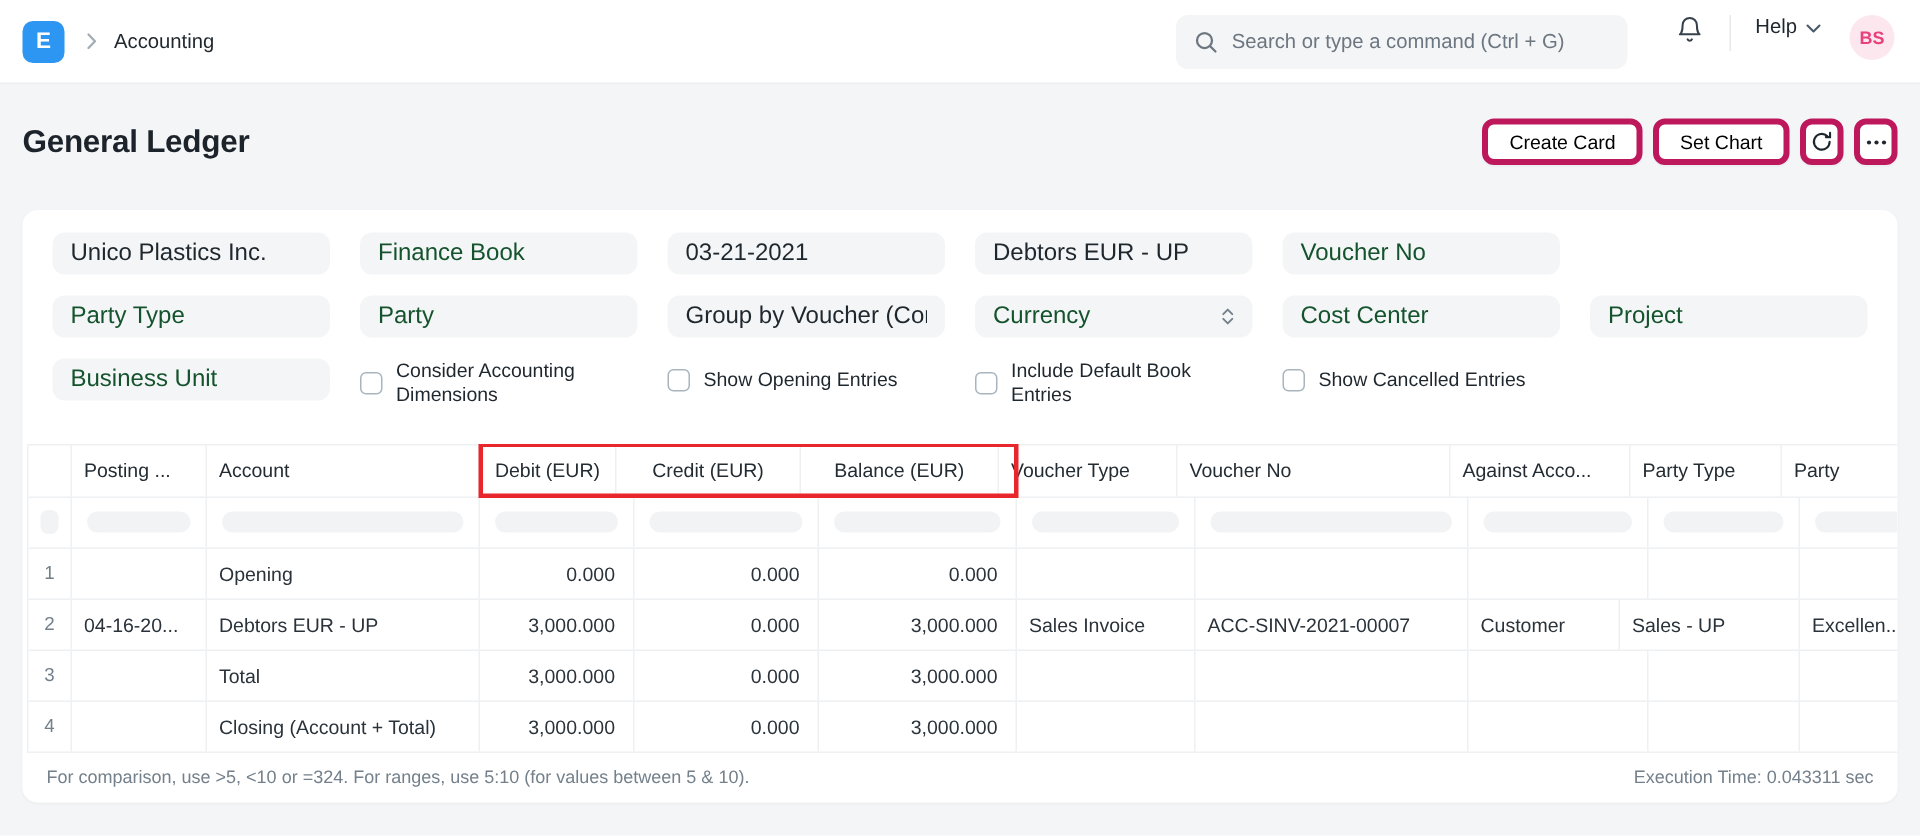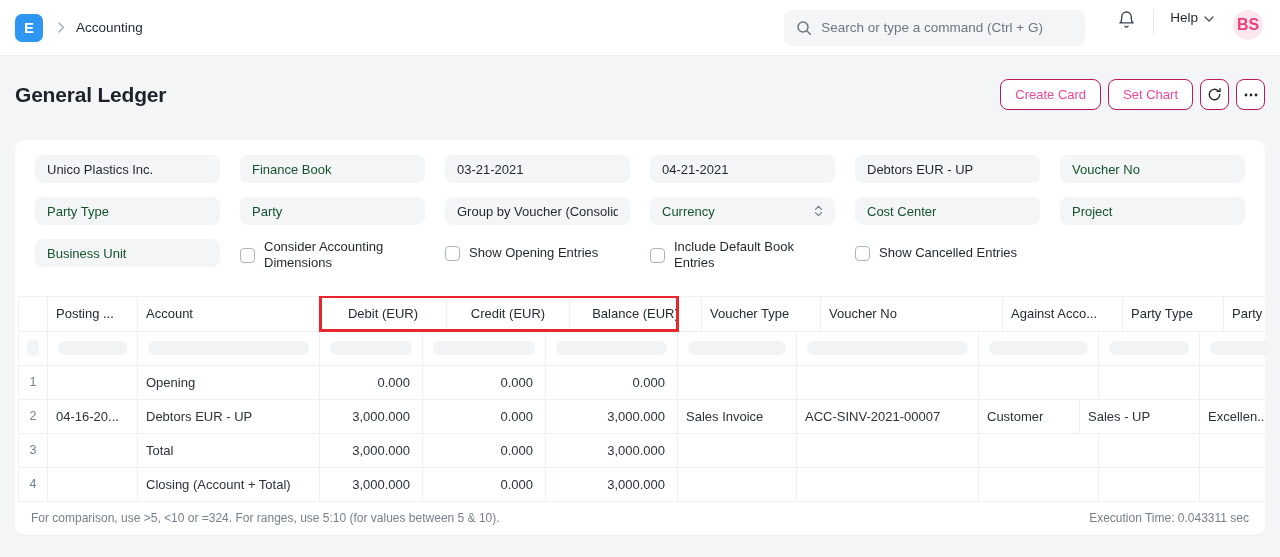--- a/index.html
+++ b/index.html
@@ -15,42 +15,42 @@
   .crumb { font-size:13.5px; font-weight:500; color:#1f272e; cursor:pointer; }
   .nav-right { margin-left:auto; display:flex; align-items:flex-start; }
   .searchbar { width:301px; height:36px; background:#f4f5f6; border-radius:8px;
                display:flex; align-items:center; gap:9px; padding:0 12px;
                color:#6c7680; font-size:13.5px; margin-right:32px; cursor:text; }
   .searchbar .ph { white-space:nowrap; overflow:hidden; }
   .iconbtn { display:flex; align-items:center; justify-content:center; cursor:pointer; }
   .nav-divider { width:1px; height:24px; background:#e5e9ec; margin:0 16px 0 17px; }
   .help { display:flex; align-items:center; gap:6px; font-size:13.5px; color:#1f272e; cursor:pointer; }
   .avatar { width:30px; height:30px; border-radius:50%; background:#fce7ef; color:#e8417c;
-            font-size:16px; font-weight:700; display:flex; align-items:center; justify-content:center;
+            font-size:12px; font-weight:700; display:flex; align-items:center; justify-content:center;
             margin-left:19px; cursor:pointer; }
 
   
   .page-head { display:flex; align-items:center; padding:23px 15px 0 15px; height:54px; }
   .page-title { font-size:21px; font-weight:700; color:#1c232a; letter-spacing:-.2px; }
   .actions { margin-left:auto; display:flex; align-items:center; gap:7px; }
-  .btn { height:31px; padding:0 14px; background:#fff; border:1px solid #be185d; border-radius:8px;
-         font-size:13px; color:#ec4899; display:flex; align-items:center; cursor:pointer;
+  .btn { height:31px; padding:0 14px; background:#fff; border:4px solid #be185d; border-radius:8px;
+         font-size:13px; color:#000000; display:flex; align-items:center; cursor:pointer;
          box-shadow:0 1px 1px rgba(25,39,52,.03); font-family:inherit; }
   .btn.iconic { width:29px; padding:0; justify-content:center; }
 
   
   .card { margin:30px 15px 0 15px; background:#fff; border-radius:10px; overflow:hidden;
           box-shadow:0 1px 2px rgba(25,39,52,.04); }
 
   
   .filters { padding:15px 20px 0 20px; }
   .f-row { display:flex; gap:20px; margin-bottom:14px; align-items:flex-start; }
   .f-row.last { margin-bottom:16px; }
   .field { width:185px; height:28px; background:#f4f5f6; border-radius:8px; flex:none;
-           display:flex; align-items:center; padding:0 12px; font-size:13px; cursor:text; }
+           display:flex; align-items:center; padding:0 12px; font-size:16px; cursor:text; }
   .field .txt { flex:1; white-space:nowrap; overflow:hidden; }
   .field .txt.filled { color:#1f272e; }
   .field .txt.ph { color:#14532d; }
   .field .sel-ic { flex:none; margin-left:6px; display:flex; }
   .cb-item { width:185px; min-height:28px; display:flex; align-items:center; gap:9px;
              font-size:13px; color:#1f272e; cursor:pointer; flex:none; }
   .cb-box { width:15px; height:15px; border:1px solid #a9b4bc; border-radius:4px; background:#fff; flex:none; }
   .cb-lbl { line-height:1.25; }
 
   
@@ -143,23 +143,20 @@
         <div class="field">
           <span class="txt filled">Unico Plastics Inc.</span>
         </div>
         <div class="field">
           <span class="txt ph">Finance Book</span>
         </div>
         <div class="field">
           <span class="txt filled">03-21-2021</span>
         </div>
         <div class="field">
-          <span class="txt filled">04-21-2021</span>
-        </div>
-        <div class="field">
           <span class="txt filled">Debtors EUR - UP</span>
         </div>
         <div class="field">
           <span class="txt ph">Voucher No</span>
         </div>
       </div>
       <div class="f-row">
         <div class="field">
           <span class="txt ph">Party Type</span>
         </div>
@@ -207,21 +204,21 @@
         </div>
       </div>
     </div>
 
   <div class="tbl-wrap">
     <div id="gl-table">
         <div class="tr head">
           <div class="tc al-c" style="width: 30px;"></div>
           <div class="tc" style="width: 90px;">Posting ...</div>
           <div class="tc" style="width: 182px;">Account</div>
-          <div class="tc al-c" style="width: 127px;">Debit (EUR)</div>
+          <div class="tc al-c" style="width: 91px;">Debit (EUR)</div>
           <div class="tc al-c" style="width: 123px;">Credit (EUR)</div>
           <div class="tc al-c" style="width: 132px;">Balance (EUR)</div>
           <div class="tc" style="width: 119px;">Voucher Type</div>
           <div class="tc" style="width: 182px;">Voucher No</div>
           <div class="tc" style="width: 120px;">Against Acco...</div>
           <div class="tc" style="width: 101px;">Party Type</div>
           <div class="tc" style="width: 150px;">Party</div>
         </div>
         <div class="tr frow">
           <div class="tc" style="width: 30px;">

